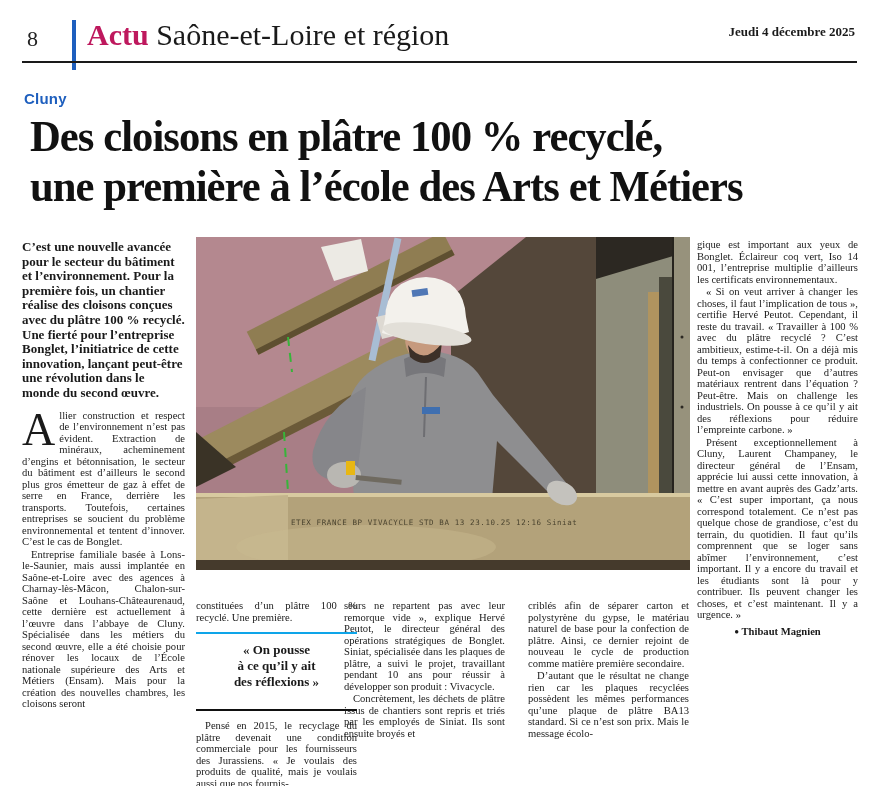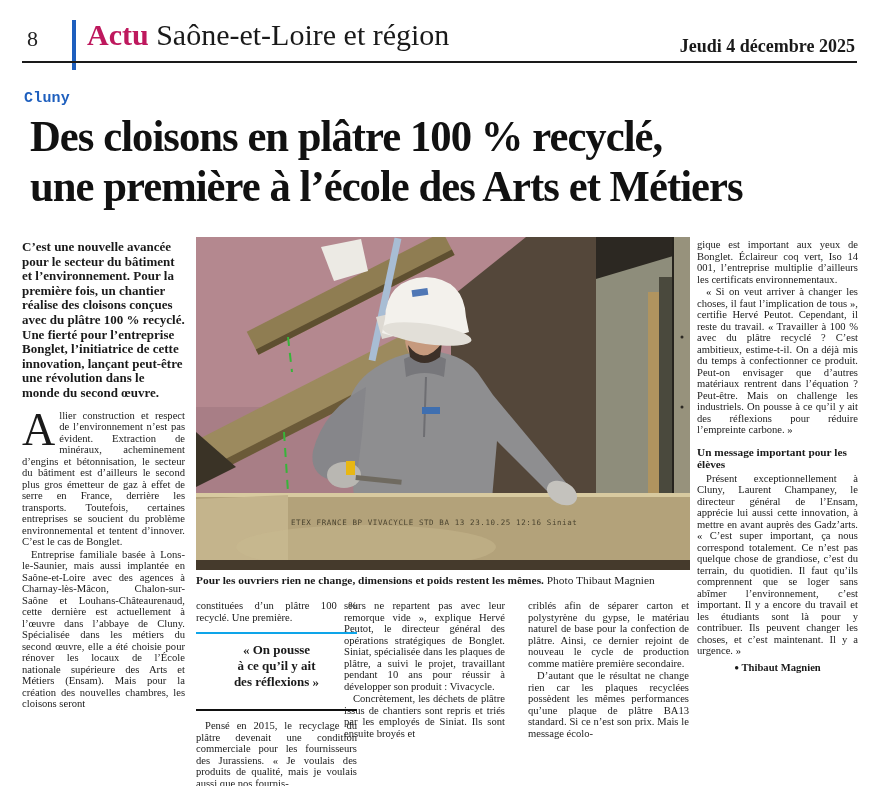--- a/index.html
+++ b/index.html
@@ -4,26 +4,26 @@
 <style>
   html,body{margin:0;padding:0;background:#ffffff;}
   .page{position:relative;width:877px;height:786px;background:#ffffff;overflow:hidden;
         font-family:"Liberation Serif",serif;color:#1a1a1a;}
 
   
   .pagenum{position:absolute;left:27px;top:26px;font-size:22px;color:#222;}
   .blue-bar{position:absolute;left:72px;top:20px;width:4px;height:50px;background:#1e5fbe;}
   .section-title{position:absolute;left:87px;top:18px;font-size:30px;white-space:nowrap;}
   .section-title .actu{color:#be185d;font-weight:bold;}
-  .header-date{position:absolute;right:22px;top:36px;font-size:18px;font-weight:bold;}
+  .header-date{position:absolute;right:22px;top:24px;font-size:13px;font-weight:bold;}
   .header-rule{position:absolute;left:22px;right:20px;top:61px;height:2px;background:#1a1a1a;}
 
   
   .kicker{position:absolute;left:24px;top:90px;font-size:15px;font-weight:bold;color:#1e5fbe;
-          font-family:Liberation Mono, monospace;letter-spacing:.2px;}
+          font-family:Liberation Sans, sans-serif;letter-spacing:.2px;}
   .headline{position:absolute;left:30px;top:112px;width:830px;font-weight:bold;color:#111;
             font-size:44px;line-height:50px;letter-spacing:-1px;
             transform:scaleX(.97);transform-origin:left top;white-space:nowrap;}
 
   
   .col{position:absolute;font-size:10.6px;line-height:11.5px;text-align:justify;overflow:hidden;}
   .col p{margin:0 0 1px 0;}
   .col p.indent{text-indent:9px;}
   .c1{left:22px;top:240px;width:163px;height:540px;}
   .c2{left:196px;top:600px;width:161px;height:186px;}
@@ -128,21 +128,20 @@
       <rect x="0" y="256" width="494" height="4" fill="#d8caa0"></rect>
       <polygon points="0,262 92,258 92,333 0,333" fill="#c4b48c"></polygon>
       <ellipse cx="170" cy="310" rx="130" ry="22" fill="#c9ba91" opacity="0.45"></ellipse>
       <text x="95" y="288" font-family="DejaVu Sans Mono, monospace" font-size="7.5" letter-spacing="0.6" fill="#4b442f">ETEX FRANCE BP        VIVACYCLE STD BA 13      23.10.25   12:16     Siniat</text>
       <rect x="0" y="323" width="494" height="10" fill="#453a2c"></rect>
 
       <ellipse cx="366" cy="256" rx="16" ry="11" fill="#c4c2bd" transform="rotate(28 366 256)"></ellipse>
     </svg>
   </div>
 
-  <div class="caption"><span class="cap-bold">Pour les ouvriers rien ne change, dimensions et poids restent les mêmes.</span><span class="cap-credit"> Photo Thibaut Magnien</span></div>
 
   <div class="col c2">
     <p>constituées d’un plâtre 100 % recyclé. Une première.</p>
     <div class="pullquote">
       <div>« On pousse</div>
       <div>à ce qu’il y ait</div>
       <div>des réflexions »</div>
     </div>
     <p class="indent">Pensé en 2015, le recyclage du plâtre devenait une condition commerciale pour les fournisseurs des Jurassiens. « Je voulais des produits de qualité, mais je voulais aussi que nos fournis-</p>
   </div>
@@ -153,18 +152,17 @@
   </div>
 
   <div class="col c4">
     <p>criblés afin de séparer carton et polystyrène du gypse, le matériau naturel de base pour la confection de plâtre. Ainsi, ce dernier rejoint de nouveau le cycle de production comme matière première secondaire.</p>
     <p class="indent">D’autant que le résultat ne change rien car les plaques recyclées possèdent les mêmes performances qu’une plaque de plâtre BA13 standard. Si ce n’est son prix. Mais le message écolo-</p>
   </div>
 
   <div class="col c5">
     <p>gique est important aux yeux de Bonglet. Éclaireur coq vert, Iso 14 001, l’entreprise multiplie d’ailleurs les certificats environnementaux.</p>
     <p class="indent">« Si on veut arriver à changer les choses, il faut l’implication de tous », certifie Hervé Peutot. Cependant, il reste du travail. « Travailler à 100 % avec du plâtre recyclé ? C’est ambitieux, estime-t-il. On a déjà mis du temps à confectionner ce produit. Peut-on envisager que d’autres matériaux rentrent dans l’équation ? Peut-être. Mais on challenge les industriels. On pousse à ce qu’il y ait des réflexions pour réduire l’empreinte carbone. »</p>
-    <p class="subhead">Un message important pour les élèves</p>
     <p class="indent">Présent exceptionnellement à Cluny, Laurent Champaney, le directeur général de l’Ensam, apprécie lui aussi cette innovation, à mettre en avant auprès des Gadz’arts. « C’est super important, ça nous correspond totalement. Ce n’est pas quelque chose de grandiose, c’est du terrain, du quotidien. Il faut qu’ils comprennent que se loger sans abîmer l’environnement, c’est important. Il y a encore du travail et les étudiants sont là pour y contribuer. Ils peuvent changer les choses, et c’est maintenant. Il y a urgence. »</p>
     <p class="byline"><span class="dot">●</span><span> Thibaut Magnien</span></p>
   </div>
 
 </div>
 
 </body></html>

